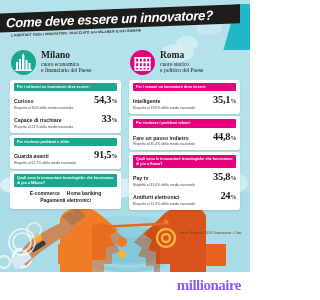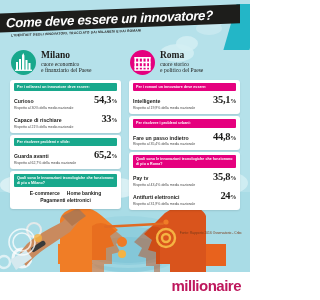--- a/index.html
+++ b/index.html
@@ -189,23 +189,23 @@
   
   .footer {
     position: absolute; left: 0; top: 272px;
     width: 250px; height: 28px;
     background: #ffffff;
   }
   .brand {
     position: absolute; right: 9px; top: 277px;
     font-size: 15px;
     font-weight: bold;
-    color: #be185d;
+    color: #8b5cf6;
     letter-spacing: -0.5px;
-    font-family: Liberation Sans, sans-serif;
+    font-family: Liberation Serif, serif;
     z-index: 9;
   }
 </style>
 </head>
 <body>
 
 <div id="page">
 
   <div class="bg-body">
     <div class="bg-sky"></div>
@@ -305,21 +305,21 @@
         <span class="stat-label">Capace di rischiare</span>
         <span class="stat-value"><span>33</span><span class="pct">%</span></span>
       </div>
       <div class="stat-note">Rispetto al 21% della media nazionale</div>
     </div>
 
     <div class="card">
       <div class="qbar qbar-teal">Per risolvere problemi e sfide:</div>
       <div class="stat">
         <span class="stat-label">Guarda avanti</span>
-        <span class="stat-value"><span>65,2</span><span class="pct">%</span></span>
+        <span class="stat-value"><span>91,5</span><span class="pct">%</span></span>
       </div>
       <div class="stat-note">Rispetto al 62,7% della media nazionale</div>
     </div>
 
     <div class="card">
       <div class="qbar qbar-teal">Quali sono le innovazioni tecnologiche che funzionano di piu a Milano?</div>
       <div class="tags">
         <span>E-commerce</span><span class="tag-sep"></span><span>Home banking</span>
         <span class="row2">Pagamenti elettronici</span>
       </div>

